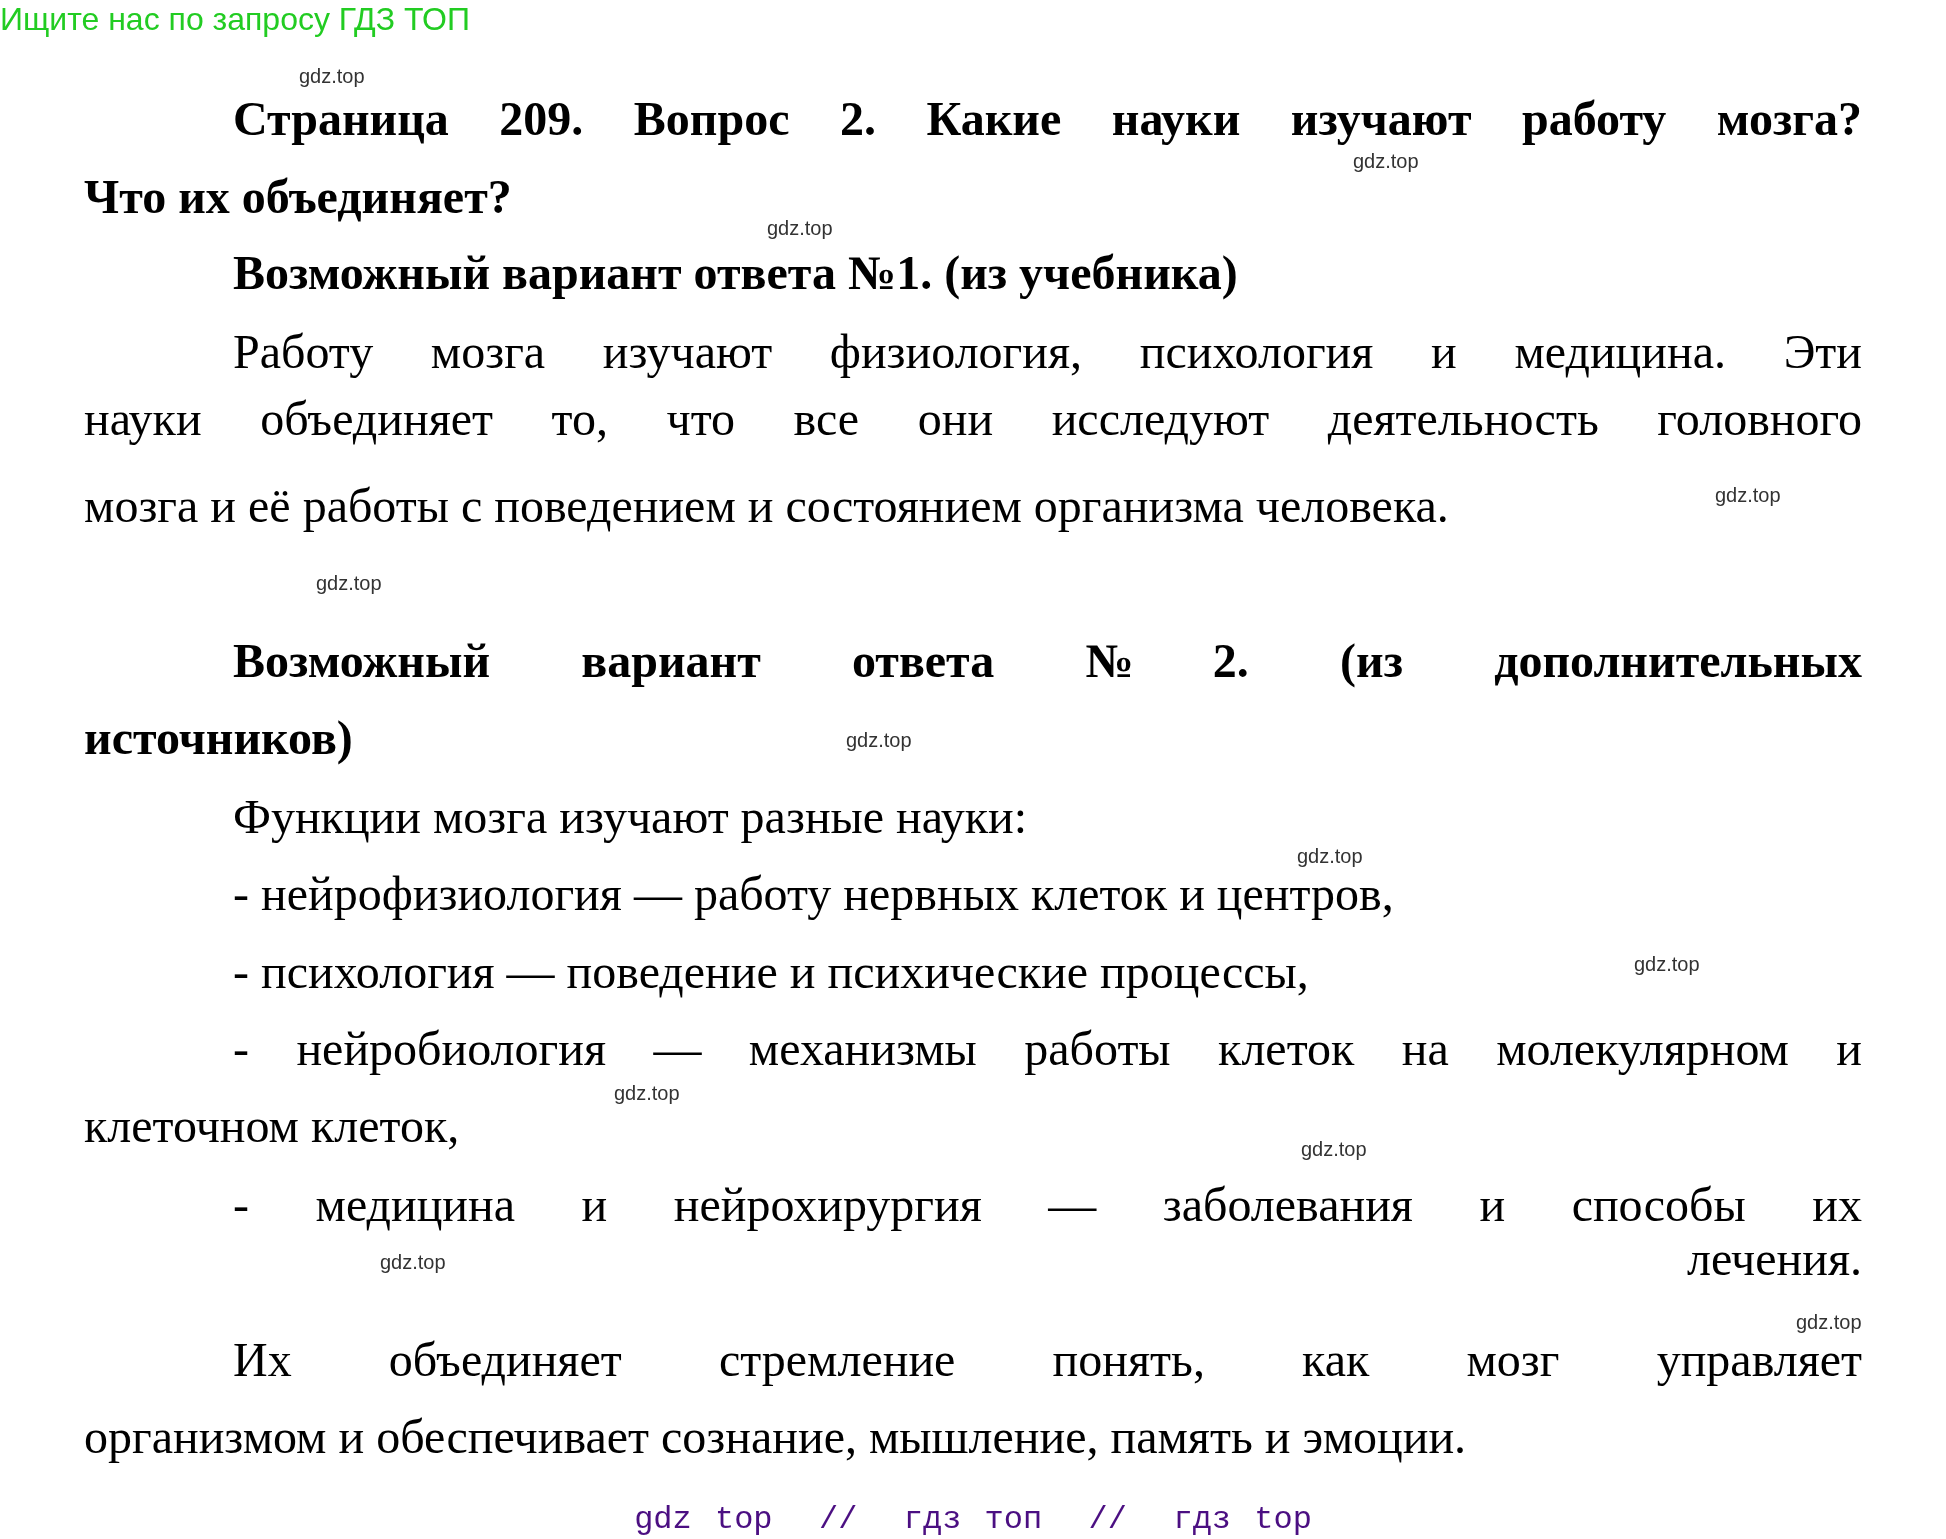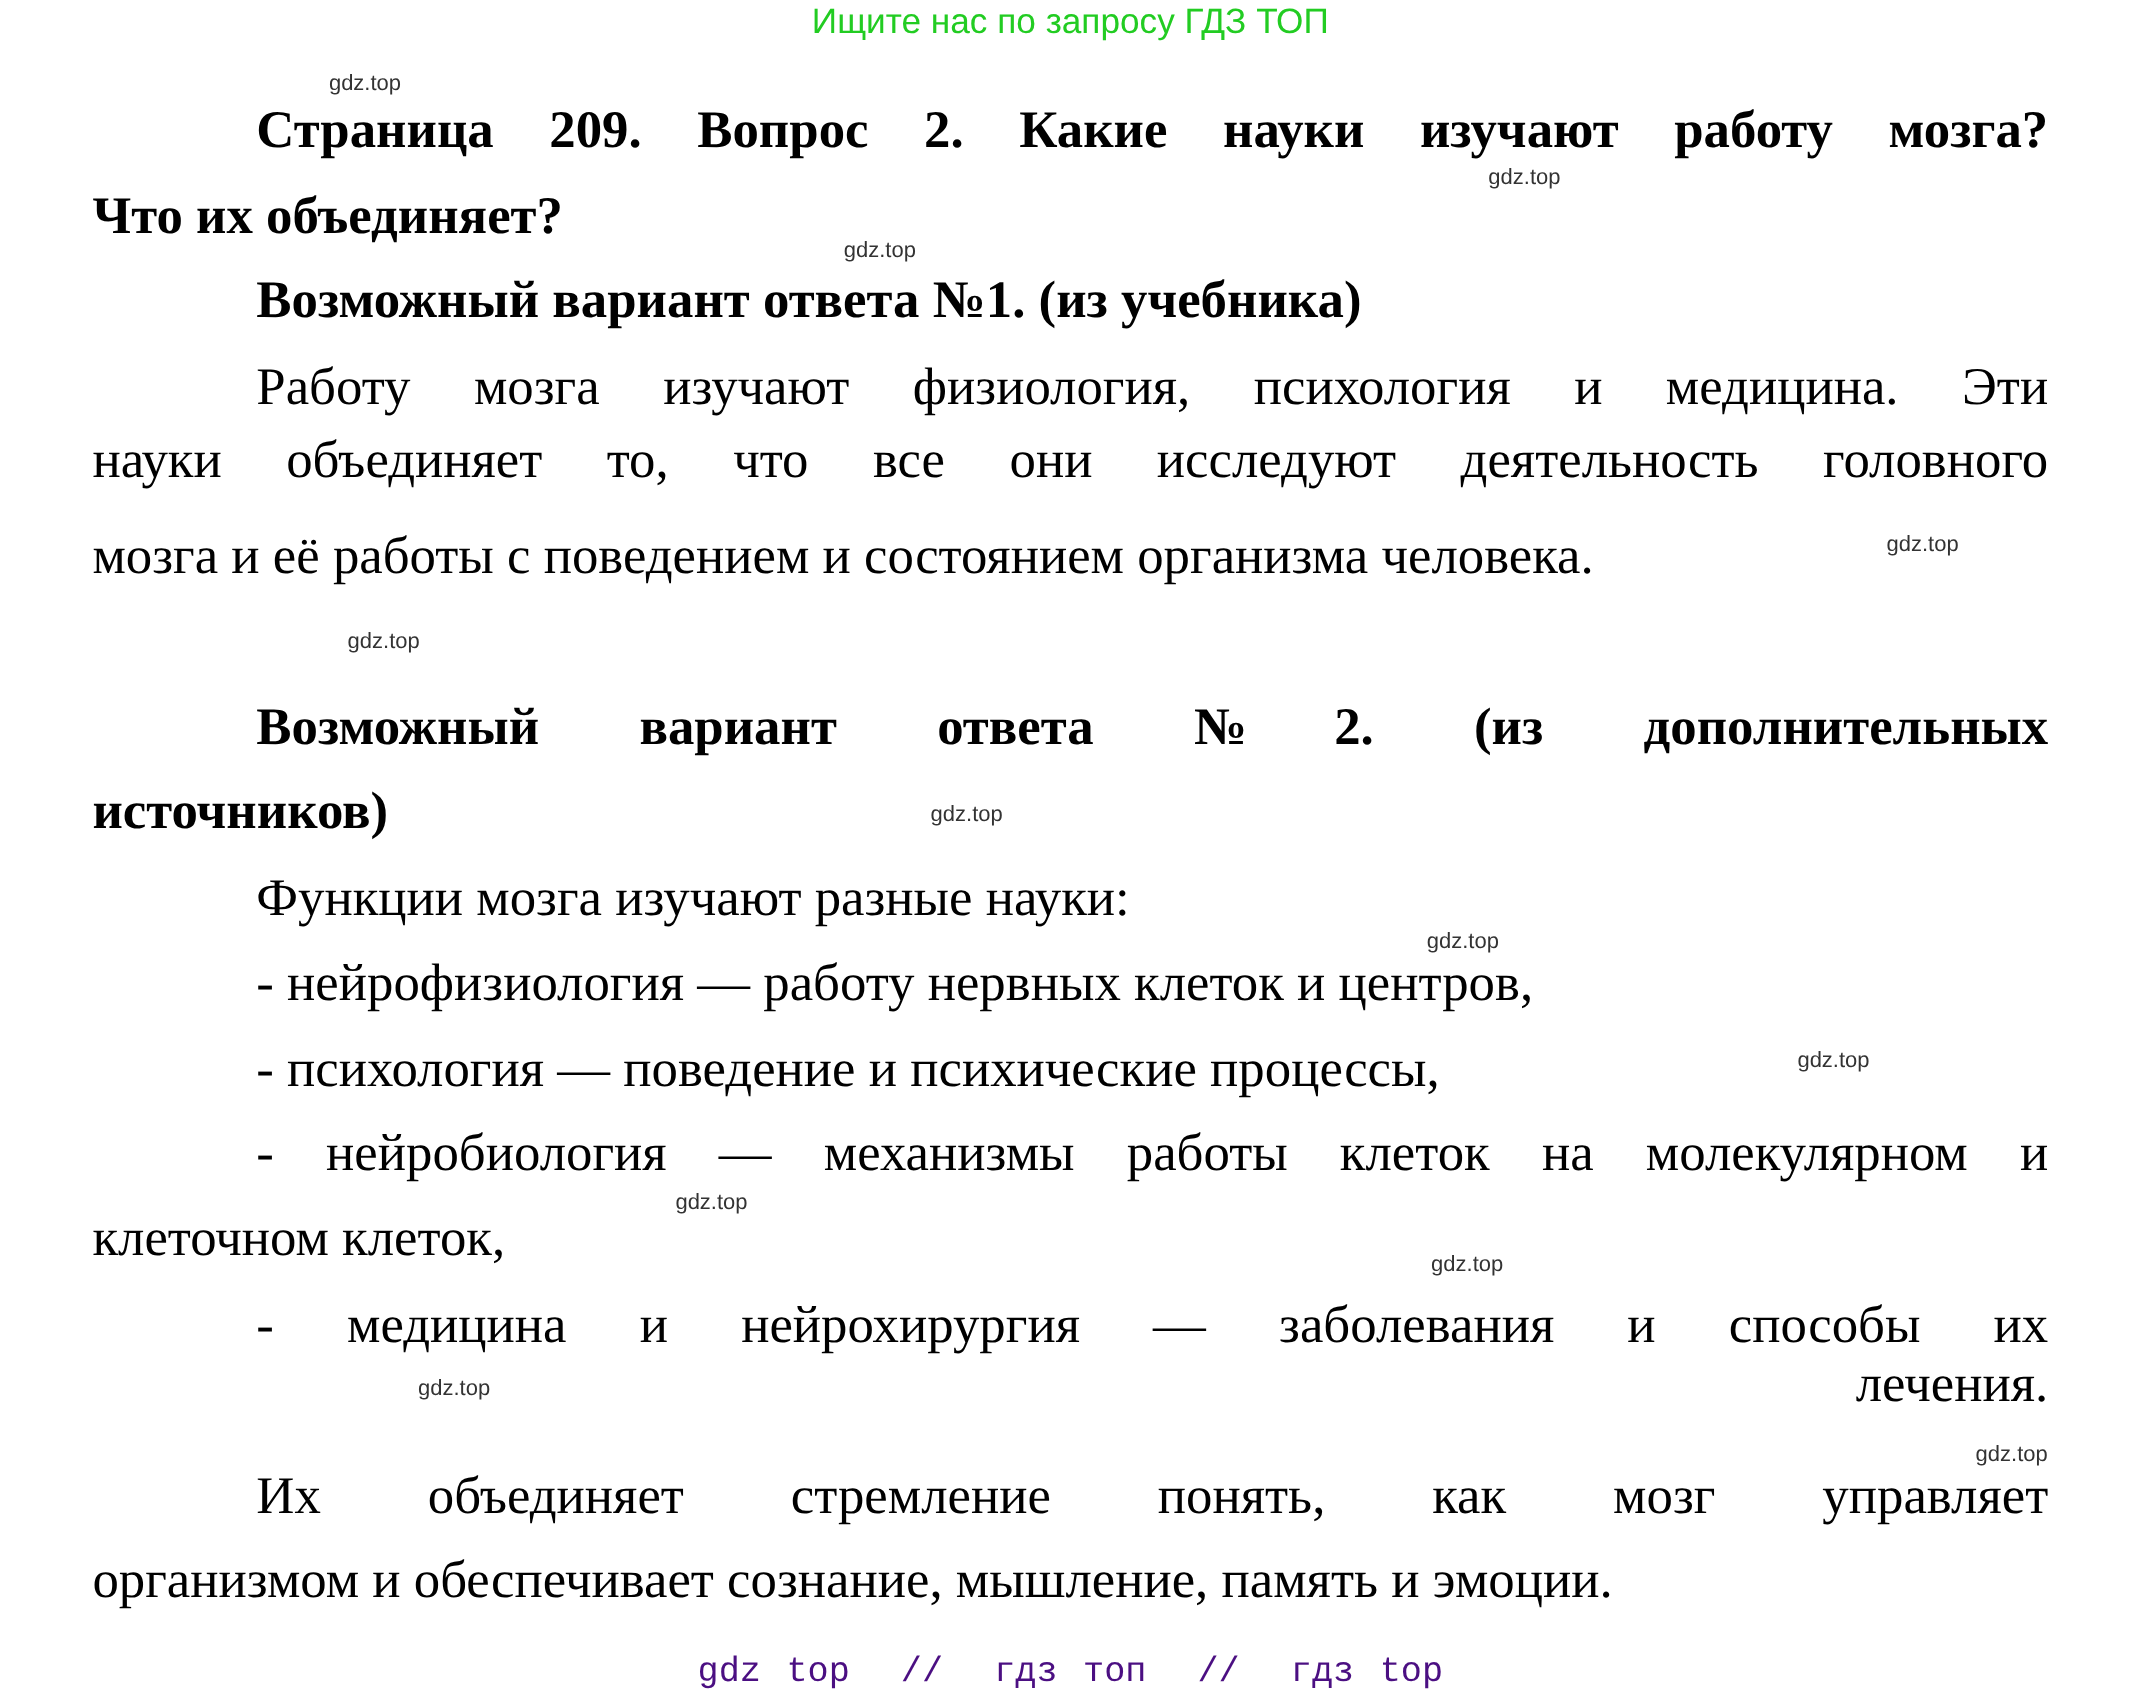--- a/index.html
+++ b/index.html
@@ -1,18 +1,18 @@
 <!DOCTYPE html>
 <html><head>
 <meta charset="utf-8">
 <style>
   html, body { margin: 0; padding: 0; background: #ffffff; }
   body { width: 1946px; height: 1539px; position: relative; overflow: hidden; }
   .banner {
-    position: absolute; top: 0; left: 0; width: 1946px; text-align: center;
+    position: absolute; top: 0; left: 0; width: 1946px; 
     font-family: "Liberation Sans", sans-serif; font-size: 32px; line-height: 38px;
     color: #22cc22;
   }
   .line {
     position: absolute; left: 84px; width: 1778px;
     font-family: "Liberation Serif", serif; font-size: 48px; line-height: 60px;
     color: #000; white-space: nowrap;
   }
   .line.indent { left: 233px; width: 1629px; }
   .line.bold { font-weight: bold; }

